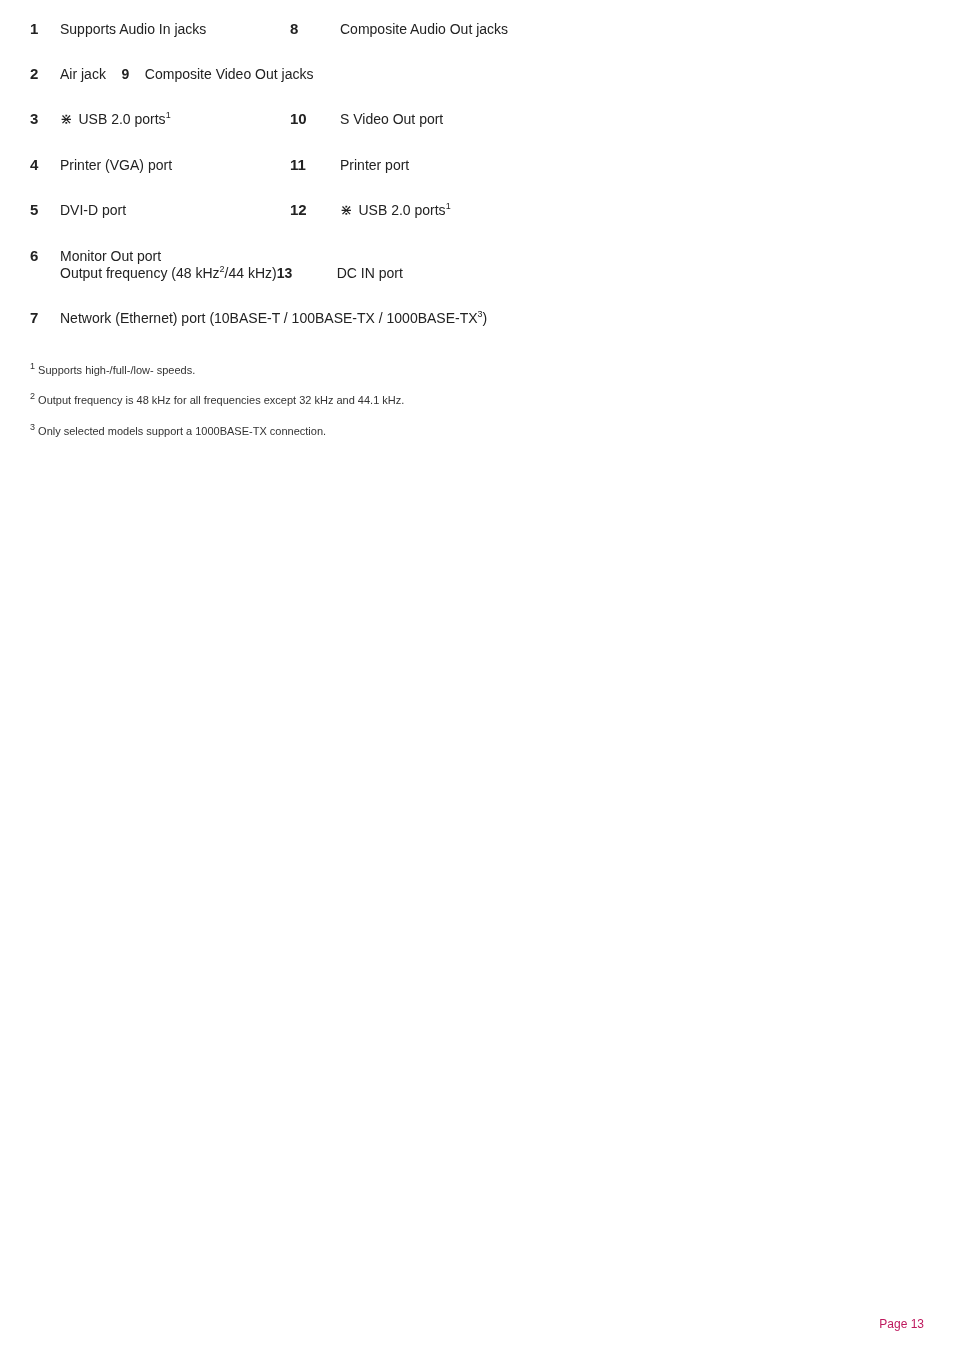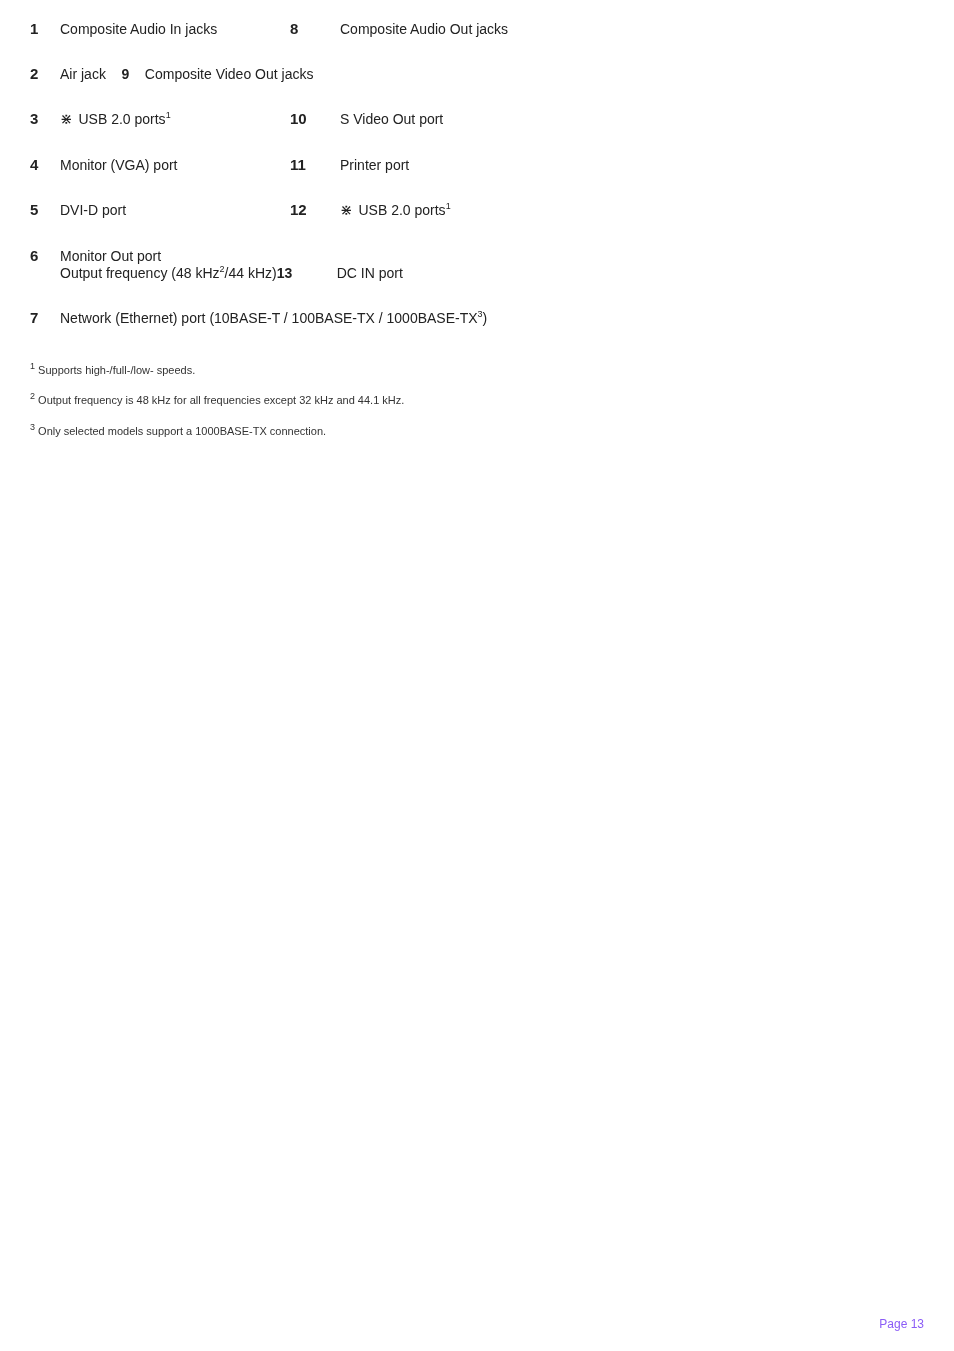--- a/index.html
+++ b/index.html
@@ -86,37 +86,37 @@
 
     .footnote-item {
       margin-bottom: 8px;
     }
 
     .page-number {
       position: absolute;
       bottom: 20px;
       right: 30px;
       font-size: 12px;
-      color: #8b5cf6;
+      color: #be185d;
     }
 
     .fn-num {
       font-size: 9px;
       vertical-align: super;
     }
   </style>
 </head>
 <body>
 
 <div class="page-content">
 
   <div class="item-row">
     <span class="item-number">1</span>
     <span class="item-label">
-      <span>Composite Audio In jacks</span>
+      <span>Supports Audio In jacks</span>
     </span>
     <span class="item-number-right">8</span>
     <span class="item-label-right">Composite Audio Out jacks</span>
   </div>
 
   <div class="item-row">
     <span class="item-number">2</span>
     <span class="item-label">
       <span>Air jack</span>
       &nbsp;&nbsp;
@@ -131,21 +131,21 @@
     <span class="item-label">
       <span class="usb-icon">⋇</span>
       <span>USB 2.0 ports</span><sup>1</sup>
     </span>
     <span class="item-number-right">10</span>
     <span class="item-label-right">S Video Out port</span>
   </div>
 
   <div class="item-row">
     <span class="item-number">4</span>
-    <span class="item-label">Monitor (VGA) port</span>
+    <span class="item-label">Printer (VGA) port</span>
     <span class="item-number-right">11</span>
     <span class="item-label-right">Printer port</span>
   </div>
 
   <div class="item-row">
     <span class="item-number">5</span>
     <span class="item-label">DVI-D port</span>
     <span class="item-number-right">12</span>
     <span class="item-label-right">
       <span class="usb-icon">⋇</span>

